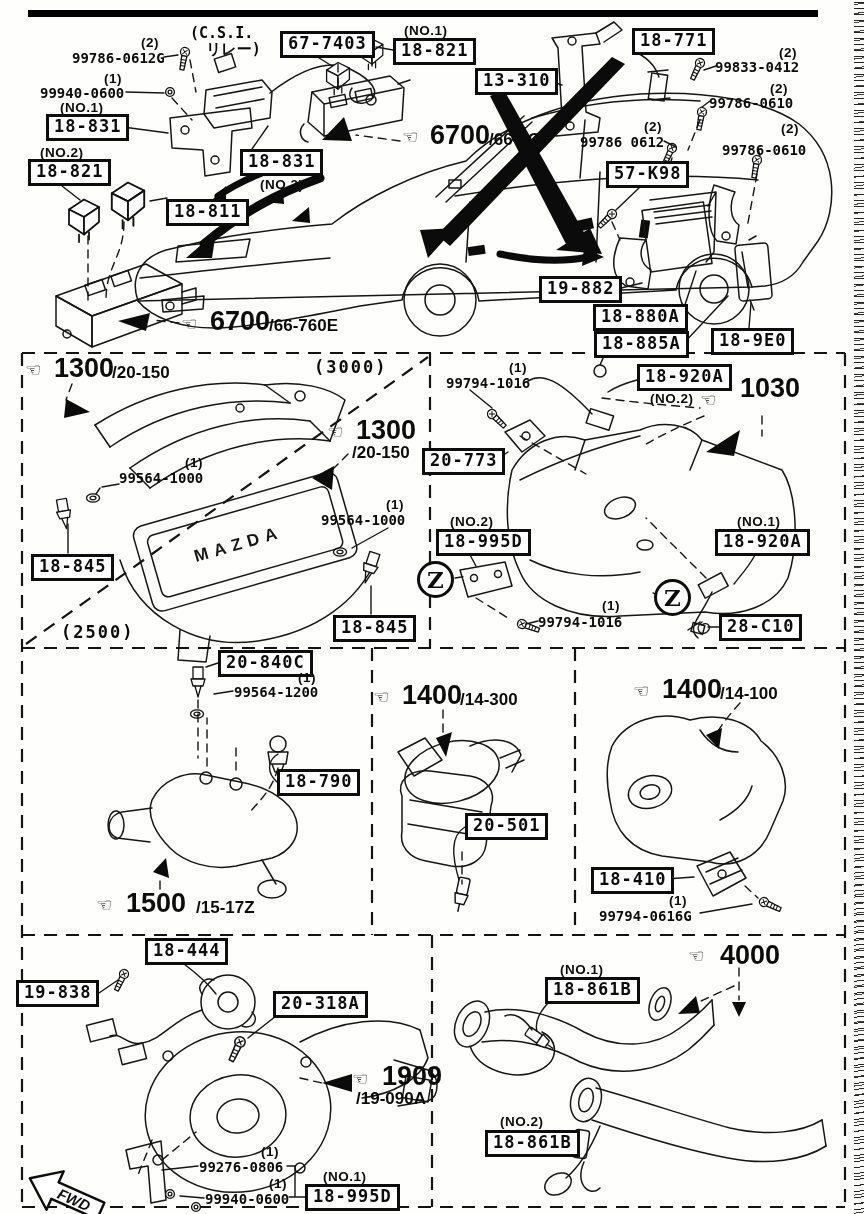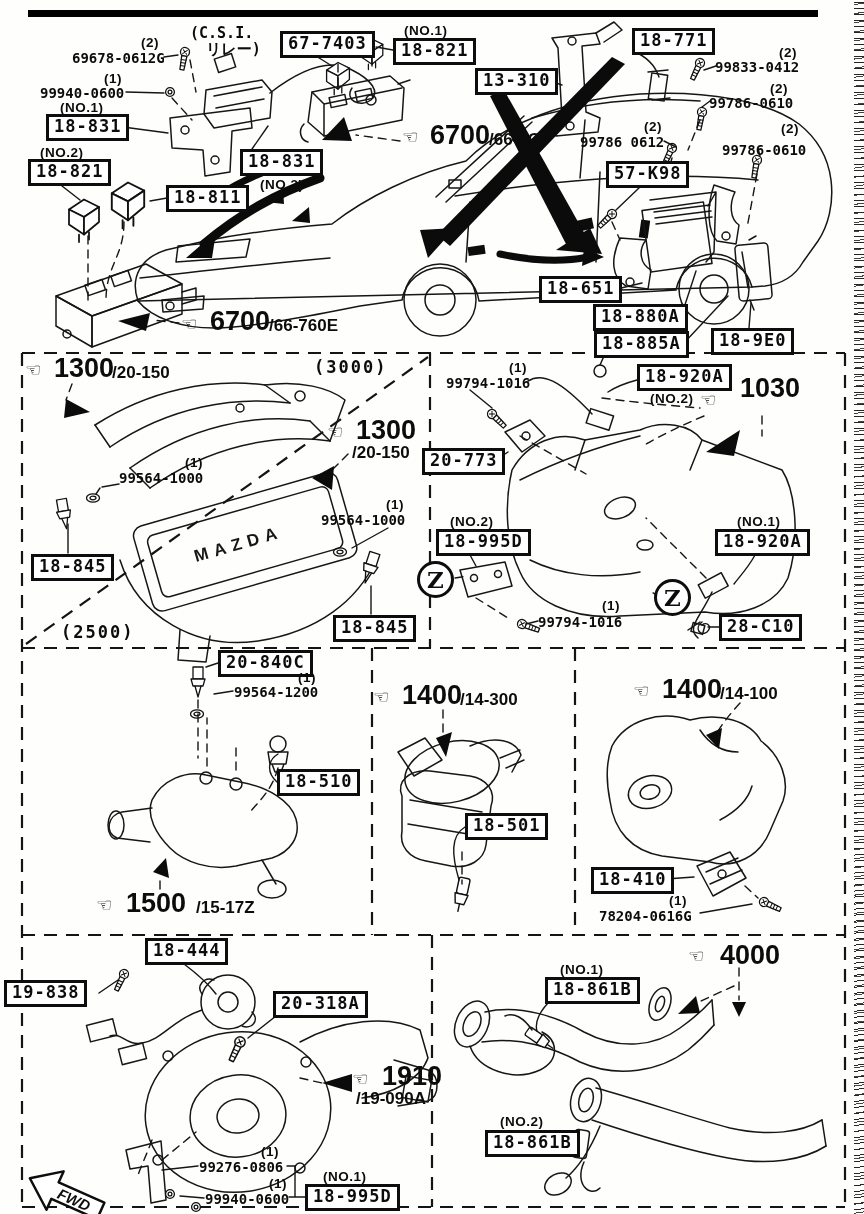--- a/index.html
+++ b/index.html
@@ -352,21 +352,21 @@
       </g>
 
       <g transform="translate(38,1160) rotate(24)">
         <path d="M0,20 L28,0 L28,12 L78,12 L78,30 L28,30 L28,42 Z" fill="#fff" stroke="#0d0d0d" stroke-width="2.5"></path>
         <text x="32" y="27" font-family="Liberation Sans, sans-serif" font-size="15" font-weight="bold" font-style="italic" fill="#0d0d0d" stroke="none">FWD</text>
       </g>
     </g>
   </svg>
 
   <span class="qual" style="left:141px;top:35px">(2)</span>
-  <span class="plain" style="left:72px;top:50px">69678-0612G</span>
+  <span class="plain" style="left:72px;top:50px">99786-0612G</span>
   <span class="qual" style="left:104px;top:71px">(1)</span>
   <span class="plain" style="left:40px;top:85px">99940-0600</span>
   <span class="qual" style="left:60px;top:100px">(NO.1)</span>
   <div class="lblbox" style="left:46px;top:114px">18-831</div>
   <span class="qual" style="left:40px;top:145px">(NO.2)</span>
   <div class="lblbox" style="left:28px;top:159px">18-821</div>
   <span class="note" style="left:190px;top:24px">(C.S.I.</span>
   <span class="note" style="left:206px;top:40px">リレー)</span>
   <div class="lblbox" style="left:280px;top:31px">67-7403</div>
   <span class="qual" style="left:404px;top:23px">(NO.1)</span>
@@ -380,25 +380,25 @@
   <span class="hand" style="left:402px;top:128px">☞</span>
   <span class="gnum" style="left:430px;top:122px">6700</span>
   <span class="gsuf" style="left:489px;top:131px">/66-9C0</span>
   <span class="qual" style="left:644px;top:119px">(2)</span>
   <span class="plain" style="left:580px;top:134px">99786 0612</span>
   <span class="qual" style="left:781px;top:121px">(2)</span>
   <span class="plain" style="left:722px;top:142px">99786-0610</span>
   <div class="lblbox" style="left:606px;top:161px">57-K98</div>
   <div class="lblbox" style="left:240px;top:149px">18-831</div>
   <span class="qual" style="left:260px;top:177px">(NO.2)</span>
-  <div class="lblbox" style="left:166px;top:185px">18-811</div>
+  <div class="lblbox" style="left:166px;top:199px">18-811</div>
   <span class="hand" style="left:181px;top:315px">☞</span>
   <span class="gnum" style="left:210px;top:308px">6700</span>
   <span class="gsuf" style="left:269px;top:317px">/66-760E</span>
-  <div class="lblbox" style="left:539px;top:276px">18-651</div>
+  <div class="lblbox" style="left:539px;top:276px">19-882</div>
   <div class="lblbox" style="left:593px;top:304px">18-880A</div>
   <div class="lblbox" style="left:594px;top:331px">18-885A</div>
   <div class="lblbox" style="left:711px;top:328px">18-9E0</div>
 
   <span class="hand" style="left:25px;top:361px">☞</span>
   <span class="gnum" style="left:54px;top:355px">1300</span>
   <span class="gsuf" style="left:112px;top:364px">/20-150</span>
   <span class="variant" style="left:314px;top:357px">(3000)</span>
   <span class="hand" style="left:327px;top:423px">☞</span>
   <span class="gnum" style="left:356px;top:417px">1300</span>
@@ -423,40 +423,40 @@
   <span class="qual" style="left:737px;top:514px">(NO.1)</span>
   <div class="lblbox" style="left:715px;top:529px">18-920A</div>
   <span class="zone" style="left:654px;top:579px">Z</span>
   <span class="qual" style="left:602px;top:598px">(1)</span>
   <span class="plain" style="left:538px;top:614px">99794-1016</span>
   <div class="lblbox" style="left:719px;top:614px">28-C10</div>
 
   <div class="lblbox" style="left:218px;top:650px">20-840C</div>
   <span class="qual" style="left:298px;top:670px">(1)</span>
   <span class="plain" style="left:234px;top:684px">99564-1200</span>
-  <div class="lblbox" style="left:277px;top:769px">18-510</div>
+  <div class="lblbox" style="left:277px;top:769px">18-790</div>
   <span class="hand" style="left:96px;top:896px">☞</span>
   <span class="gnum" style="left:126px;top:890px">1500</span>
   <span class="gsuf" style="left:196px;top:899px">/15-17Z</span>
   <span class="hand" style="left:373px;top:688px">☞</span>
   <span class="gnum" style="left:402px;top:682px">1400</span>
   <span class="gsuf" style="left:460px;top:691px">/14-300</span>
-  <div class="lblbox" style="left:465px;top:813px">18-501</div>
+  <div class="lblbox" style="left:465px;top:813px">20-501</div>
   <span class="hand" style="left:633px;top:682px">☞</span>
   <span class="gnum" style="left:662px;top:676px">1400</span>
   <span class="gsuf" style="left:720px;top:685px">/14-100</span>
   <div class="lblbox" style="left:591px;top:867px">18-410</div>
   <span class="qual" style="left:669px;top:893px">(1)</span>
-  <span class="plain" style="left:599px;top:908px">78204-0616G</span>
+  <span class="plain" style="left:599px;top:908px">99794-0616G</span>
 
   <div class="lblbox" style="left:145px;top:938px">18-444</div>
-  <div class="lblbox" style="left:4px;top:980px">19-838</div>
+  <div class="lblbox" style="left:16px;top:980px">19-838</div>
   <div class="lblbox" style="left:273px;top:991px">20-318A</div>
   <span class="hand" style="left:352px;top:1070px">☞</span>
-  <span class="gnum" style="left:382px;top:1063px">1910</span>
+  <span class="gnum" style="left:382px;top:1063px">1909</span>
   <span class="gsuf" style="left:356px;top:1090px">/19-090A</span>
   <span class="qual" style="left:261px;top:1144px">(1)</span>
   <span class="plain" style="left:199px;top:1159px">99276-0806</span>
   <span class="qual" style="left:269px;top:1176px">(1)</span>
   <span class="plain" style="left:205px;top:1191px">99940-0600</span>
   <span class="qual" style="left:323px;top:1169px">(NO.1)</span>
   <div class="lblbox" style="left:305px;top:1184px">18-995D</div>
   <span class="qual" style="left:560px;top:962px">(NO.1)</span>
   <div class="lblbox" style="left:545px;top:977px">18-861B</div>
   <span class="hand" style="left:688px;top:947px">☞</span>

